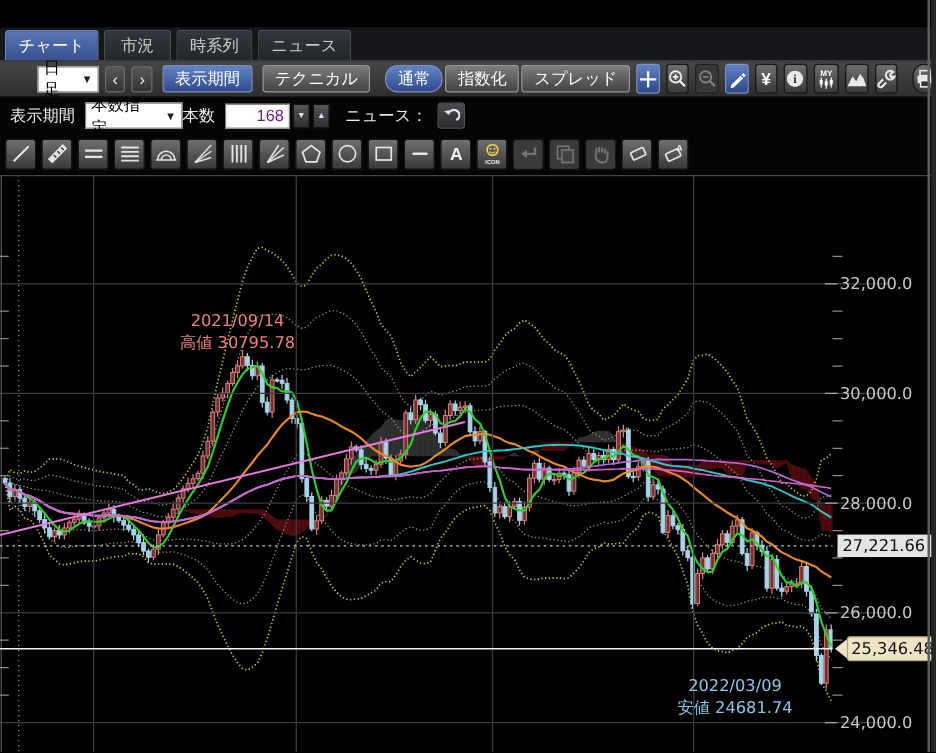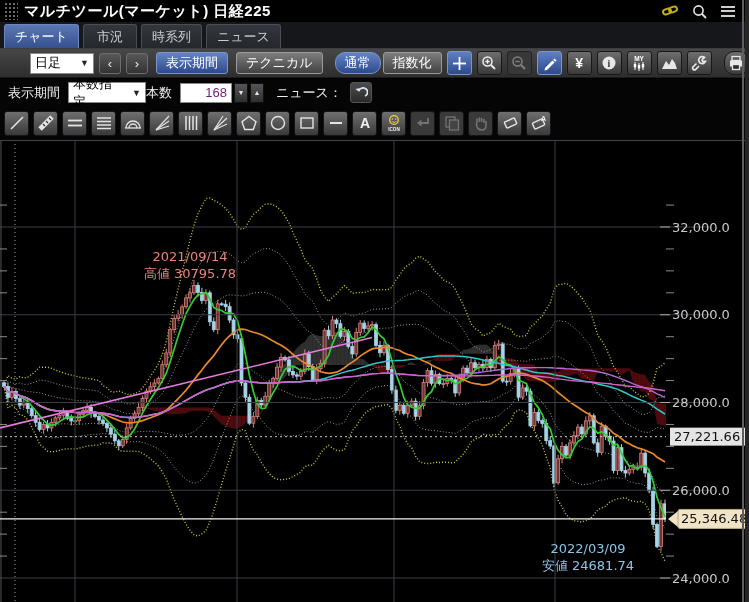--- a/index.html
+++ b/index.html
@@ -50,64 +50,40 @@
   .chartarea{position:absolute;left:0;top:140px;width:749px;height:351px;background:#000;}
   
   .rframe{position:absolute;top:0;right:5px;width:2px;height:602px;background:#5e5e5e;}
   .rframe2{position:absolute;top:0;right:0;width:4px;height:602px;background:#262626;}
 </style>
 </head>
 <body>
 
 <div class="window">
 
-  <div class="titlebar">
-    <span class="drag-dots"></span>
-    <span class="title">マルチツール(マーケット) 日経225</span>
-    <span class="tb-icons">
-      <span class="icon-link">
-        <svg width="16" height="14" viewBox="0 0 16 14">
-            <g fill="none" stroke="#c3b117" stroke-width="2">
-              <rect x="1" y="5" width="8" height="5" rx="2.5" transform="rotate(-20 5 7.5)"></rect>
-              <rect x="7" y="3" width="8" height="5" rx="2.5" transform="rotate(-20 11 5.5)"></rect>
-            </g>
-          </svg>
-      </span>
-      <span class="icon-search">
-        <svg width="15" height="15" viewBox="0 0 15 15">
-            <circle cx="6.5" cy="6.5" r="4.6" fill="none" stroke="#e4e4e4" stroke-width="1.6"></circle>
-            <line x1="10" y1="10" x2="14" y2="14" stroke="#e4e4e4" stroke-width="1.8"></line>
-          </svg>
-      </span>
-      <span class="icon-menu">
-          <i></i>
-          <i></i>
-          <i></i>
-        </span>
-    </span>
-  </div>
 
   <div class="tabs">
     <div class="tab active">チャート</div>
     <div class="tab">市況</div>
     <div class="tab">時系列</div>
     <div class="tab">ニュース</div>
   </div>
 
   <div class="toolbar1">
     <div class="sel interval">
       <span>日足</span>
         <span class="car">▼</span>
     </div>
     <div class="navbtn">‹</div>
     <div class="navbtn">›</div>
     <div class="btn blue ml8">表示期間</div>
     <div class="btn gray ml8">テクニカル</div>
     <div class="btn blue ml12">通常</div>
     <div class="btn gray" style="margin-left:2px">指数化</div>
+    <div class="btn gray" style="margin-left:2px">スプレッド</div>
 
     <div class="sqbtn blue">
       <svg width="15" height="15" viewBox="0 0 15 15">
           <line x1="7.5" y1="1" x2="7.5" y2="14" stroke="#fff" stroke-width="1.8"></line>
           <line x1="1" y1="7.5" x2="14" y2="7.5" stroke="#fff" stroke-width="1.8"></line>
         </svg>
     </div>
     <div class="sqbtn">
       <svg width="16" height="16" viewBox="0 0 16 16">
           <circle cx="6.5" cy="6.5" r="4.5" fill="none" stroke="#eee" stroke-width="1.5"></circle>

